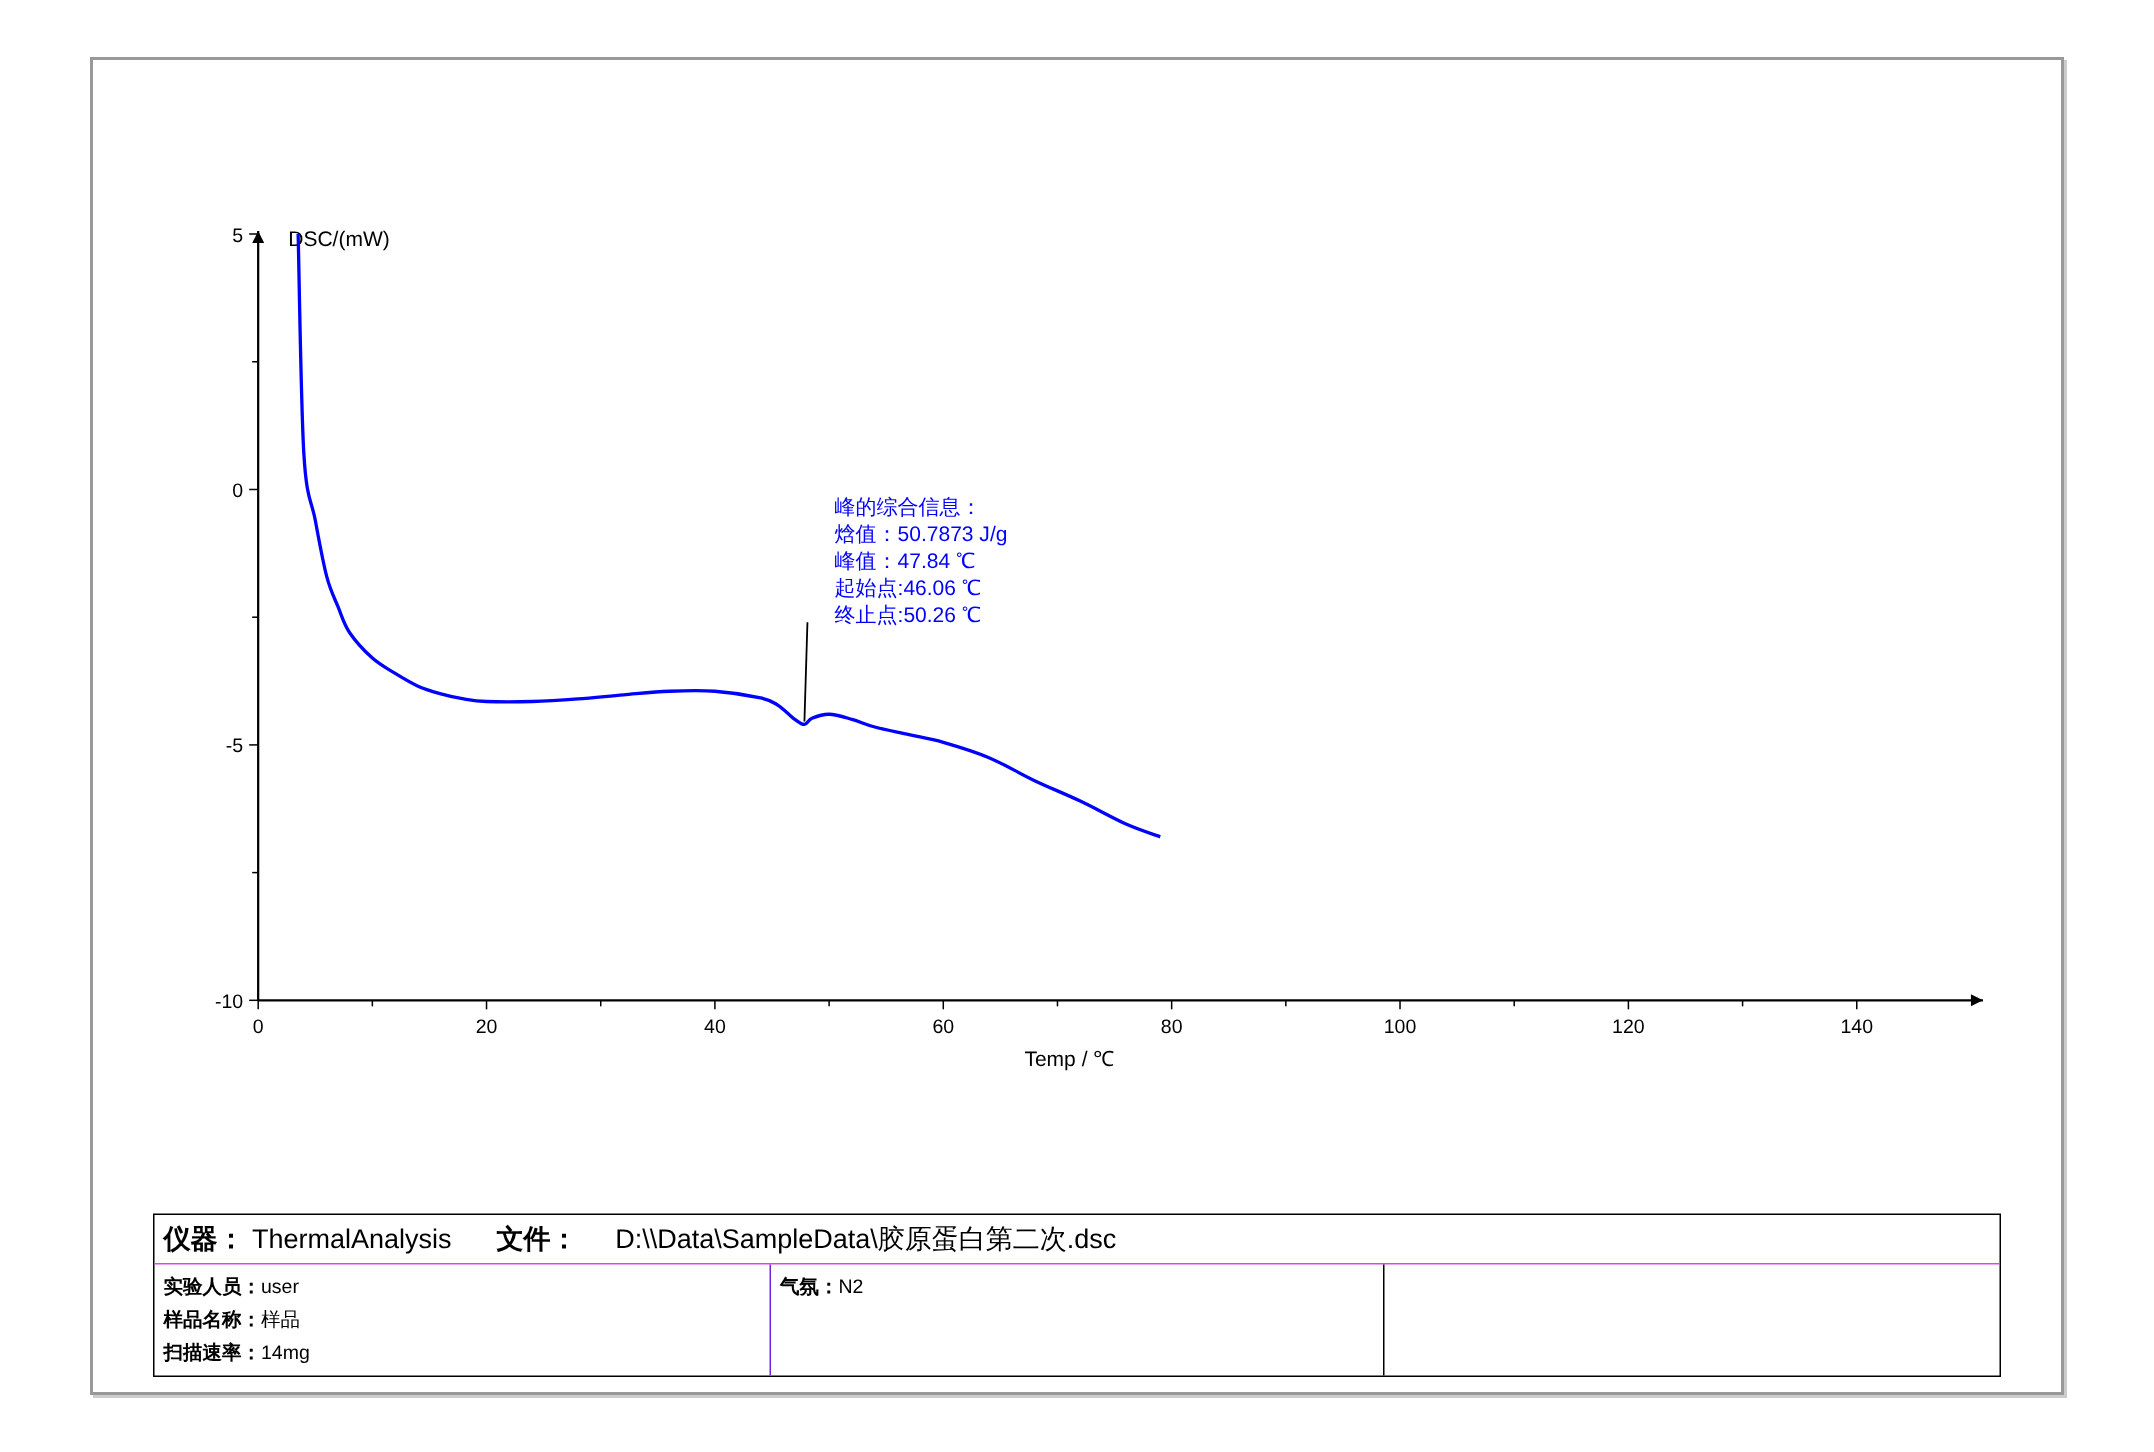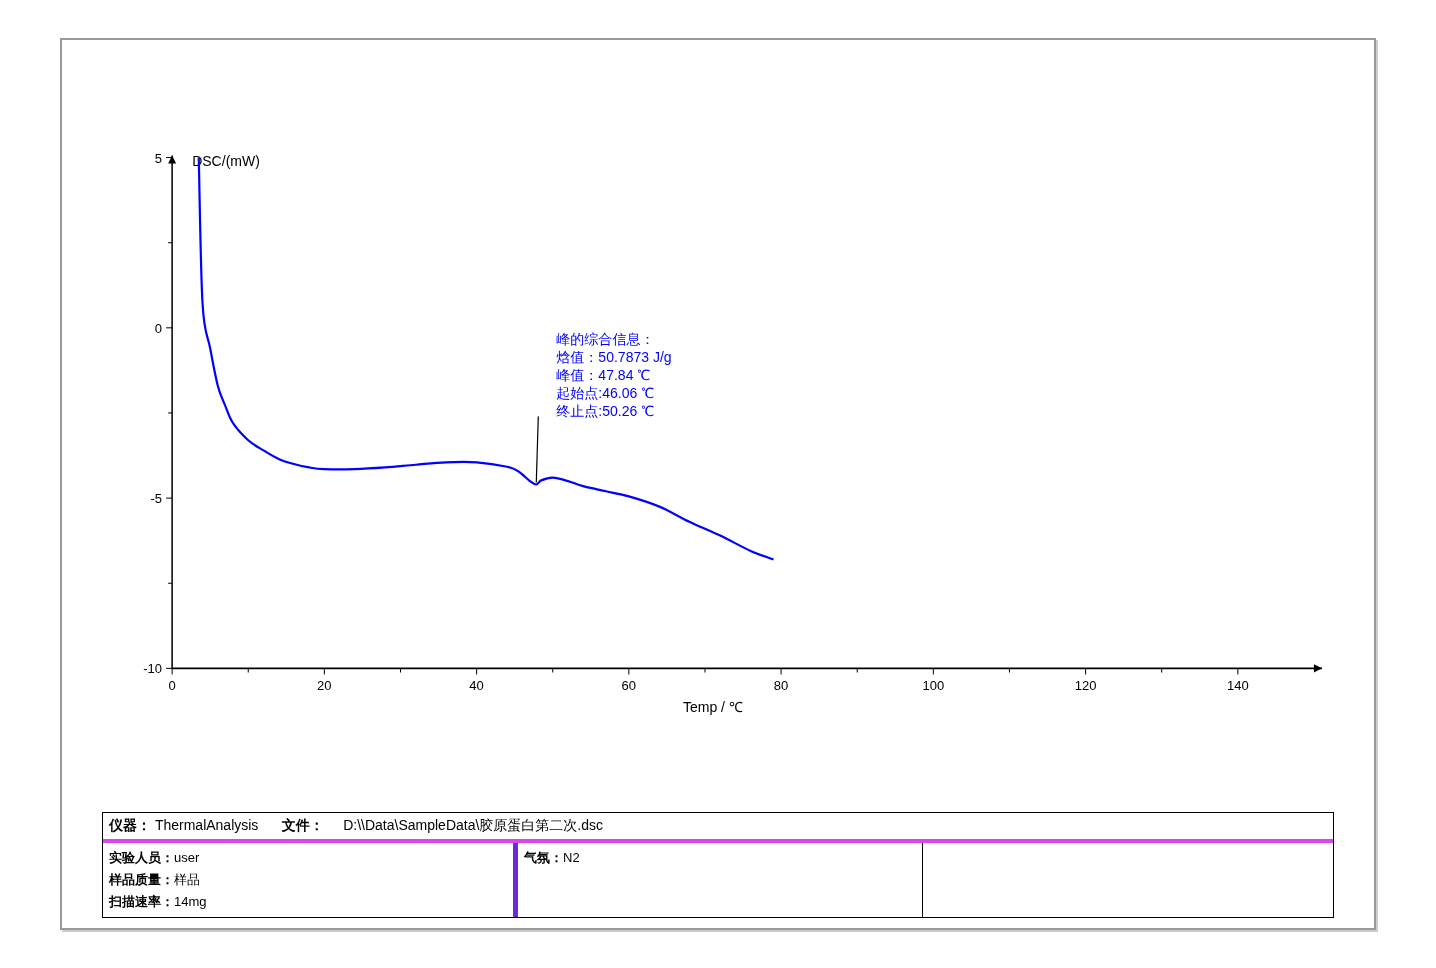--- a/index.html
+++ b/index.html
@@ -24,33 +24,33 @@
       flex: 1;
       position: relative;
       min-height: 0;
     }
     .chart-svg { width: 100%; height: 100%; display: block; }
     .info-panel {
       margin-top: 6px;
       border: 1px solid #000;
     }
     .info-row-top {
-      border-bottom: 4px solid #d946ef;
+      border-bottom: 1px solid #d946ef;
       padding: 4px 6px;
-      font-size: 14px;
+      font-size: 18px;
     }
     .info-grid {
       display: grid;
       grid-template-columns: 1fr 1fr 1fr;
     }
     .info-cell {
       padding: 4px 6px;
       font-size: 13px;
     }
-    .info-cell.mid { border-left: 5px solid #6d28d9; border-right: 1px solid #000; }
+    .info-cell.mid { border-left: 1px solid #6d28d9; border-right: 1px solid #000; }
     .info-cell.right { }
     .info-cell .line { padding: 2px 0; }
     .label-bold { font-weight: bold; }
     .axis-text { font-size: 14px; fill: #000; }
     .tick-text { font-size: 13px; fill: #000; }
     .annotation-text { font-size: 14px; fill: #0000ff; }
     .curve { fill: none; stroke: #0000ff; stroke-width: 2.2; }
     .annot-line { stroke: #000; stroke-width: 1.2; fill: none; }
     svg text { user-select: none; }
   </style>
@@ -121,21 +121,21 @@
       <span class="label-bold">仪器：</span>
       <span>ThermalAnalysis</span>
       &nbsp;&nbsp;&nbsp;&nbsp;
       <span class="label-bold">文件：</span>
       &nbsp;&nbsp;&nbsp;
       <span>D:\\Data\SampleData\胶原蛋白第二次.dsc</span>
     </div>
     <div class="info-grid">
       <div class="info-cell" id="info-left">
           <div class="line"><span class="label-bold">实验人员：</span><span>user</span></div>
-          <div class="line"><span class="label-bold">样品质量：</span><span>样品</span></div>
+          <div class="line"><span class="label-bold">样品名称：</span><span>样品</span></div>
           <div class="line"><span class="label-bold">扫描速率：</span><span>14mg</span></div>
         </div>
       <div class="info-cell mid" id="info-mid">
           <div class="line"><span class="label-bold">气氛：</span><span>N2</span></div>
         </div>
       <div class="info-cell right"></div>
     </div>
   </div>
 </div>
 

